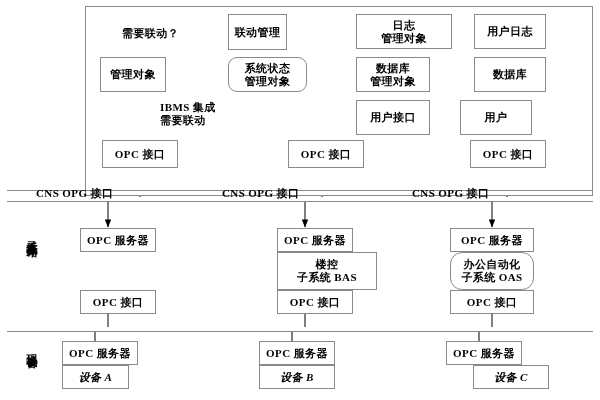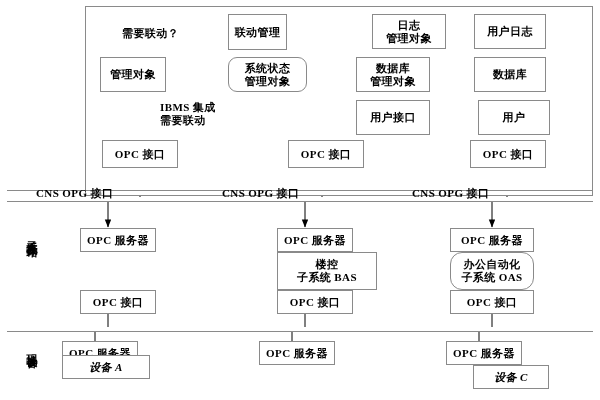--- a/index.html
+++ b/index.html
@@ -119,29 +119,29 @@
 
   <div class="box" style="left:228px;top:14px;width:59px;height:36px;">联动管理</div>
 
   <div class="label" style="left:122px;top:27px;width:105px;">需要联动？</div>
 
   <div class="box" style="left:100px;top:57px;width:66px;height:35px;">管理对象</div>
 
   <div class="box" style="left:228px;top:57px;width:79px;height:35px;border-radius:9px;">系统状态
 管理对象</div>
 
-  <div class="box" style="left:372px;top:14px;width:74px;height:35px;">日志
+  <div class="box" style="left:356px;top:14px;width:96px;height:35px;">日志
 管理对象</div>
   <div class="box" style="left:356px;top:57px;width:74px;height:35px;">数据库
 管理对象</div>
   <div class="box" style="left:474px;top:14px;width:72px;height:35px;">用户日志</div>
 
   <div class="box" style="left:356px;top:100px;width:74px;height:35px;">用户接口</div>
   <div class="box" style="left:474px;top:57px;width:72px;height:35px;">数据库</div>
-  <div class="box" style="left:478px;top:100px;width:72px;height:35px;">用户</div>
+  <div class="box" style="left:460px;top:100px;width:72px;height:35px;">用户</div>
 
   <div class="label" style="left:160px;top:101px;width:110px;">IBMS 集成
 需要联动</div>
 
   <div class="box" style="left:102px;top:140px;width:76px;height:28px;">OPC 接口</div>
   <div class="box" style="left:288px;top:140px;width:76px;height:28px;">OPC 接口</div>
   <div class="box" style="left:470px;top:140px;width:76px;height:28px;">OPC 接口</div>
 
   <div class="rule" style="left:7px;top:190px;width:586px;"></div>
   <div class="rule" style="left:7px;top:201px;width:586px;"></div>
@@ -163,20 +163,21 @@
   <div class="box" style="left:450px;top:228px;width:84px;height:24px;">OPC 服务器</div>
   <div class="box" style="left:450px;top:252px;width:84px;height:38px;border-radius:12px;">办公自动化
 子系统 OAS</div>
   <div class="box" style="left:450px;top:290px;width:84px;height:24px;">OPC 接口</div>
 
   <div class="rule" style="left:7px;top:331px;width:586px;"></div>
 
   <div class="vlabel" style="left:26px;top:345px;">现场设备</div>
 
   <div class="box" style="left:62px;top:341px;width:76px;height:24px;">OPC 服务器</div>
-  <div class="box italic" style="left:62px;top:355px;width:88px;height:24px;">设备 A</div>
+  <div class="box italic" style="left:62px;top:365px;width:67px;height:24px;">设备 A</div>
 
   <div class="box" style="left:259px;top:341px;width:76px;height:24px;">OPC 服务器</div>
+  <div class="box italic" style="left:259px;top:365px;width:76px;height:24px;">设备 B</div>
 
   <div class="box" style="left:446px;top:341px;width:76px;height:24px;">OPC 服务器</div>
   <div class="box italic" style="left:446px;top:365px;width:76px;height:24px;margin-left:27px;">设备 C</div>
 
 </div>
 
 </body></html>

